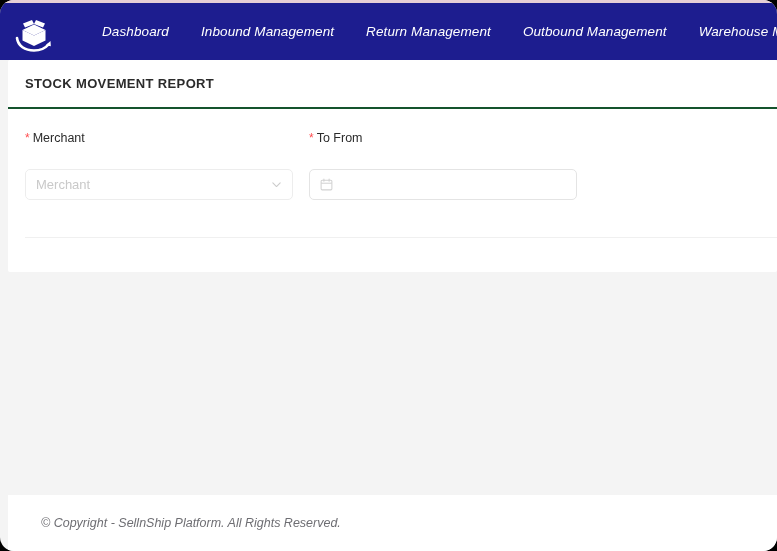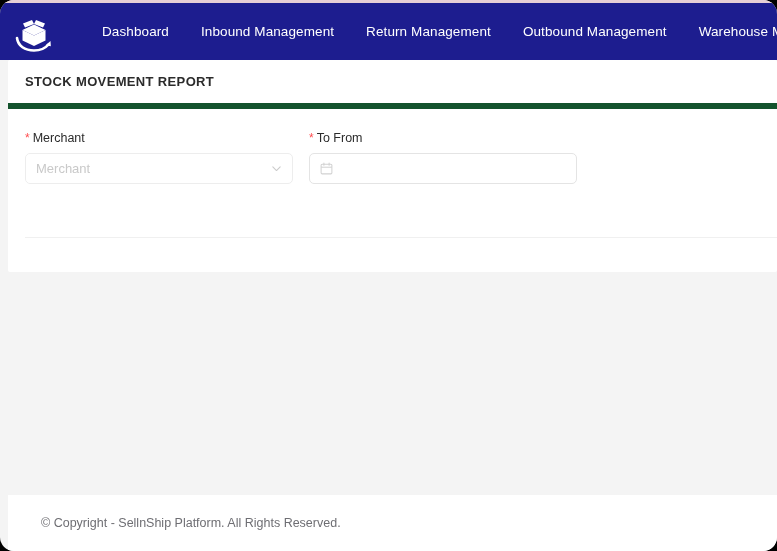--- a/index.html
+++ b/index.html
@@ -36,20 +36,21 @@
   #navbar {
     position: absolute;
     top: 3px; left: 0;
     width: 100%;
     height: 57px;
     background: #1d1d8f;
     display: flex;
     align-items: center;
     white-space: nowrap;
     overflow: hidden;
+    font-style: italic;
   }
 
   #brand-logo {
     flex: 0 0 auto;
     width: 62px;
     height: 57px;
     display: flex;
     align-items: center;
     justify-content: center;
     padding-left: 6px;
@@ -80,21 +81,21 @@
     height: 212px;
     background: #ffffff;
     border-radius: 2px;
   }
 
   #card-header {
     height: 49px;
     display: flex;
     align-items: center;
     padding-left: 17px;
-    border-bottom: 6px solid #14532d;
+    border-bottom: 2px solid #14532d;
   }
   #page-title {
     font-size: 13px;
     font-weight: 600;
     color: #2b2b2b;
     letter-spacing: 0.35px;
   }
 
   
   #form-row {
@@ -102,21 +103,21 @@
     padding: 22px 0 0 17px;
   }
   .form-field { position: relative; }
   .field-merchant  { width: 268px; margin-right: 16px; }
   .field-from-date { width: 268px; margin-right: 16px; }
   .field-to-date   { width: 268px; }
 
   .field-label {
     font-size: 12.5px;
     color: #2b2b2b;
-    margin-bottom: 8px;
+    margin-bottom: 24px;
     display: block;
   }
   .req-star {
     color: #ff4d4f;
     font-size: 12px;
     margin-right: 3px;
     line-height: 1;
   }
 
   .input-shell {
@@ -172,20 +173,21 @@
   #footer {
     position: absolute;
     left: 8px;
     right: 0;
     top: 495px;
     bottom: 0;
     background: #ffffff;
     display: flex;
     align-items: center;
     padding-left: 33px;
+    font-style: italic;
   }
   #footer-text {
     font-size: 12.5px;
     color: #6e6e73;
   }
 </style>
 </head>
 <body>
 
 <div id="app-window">

